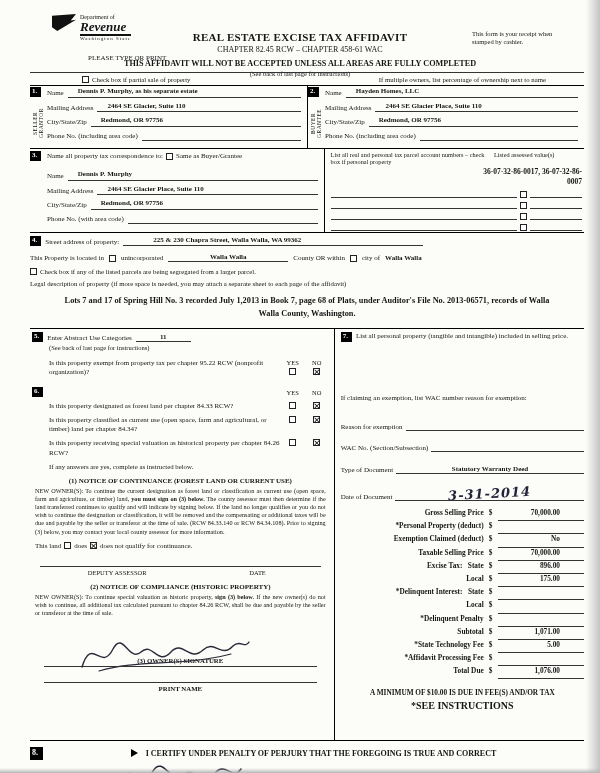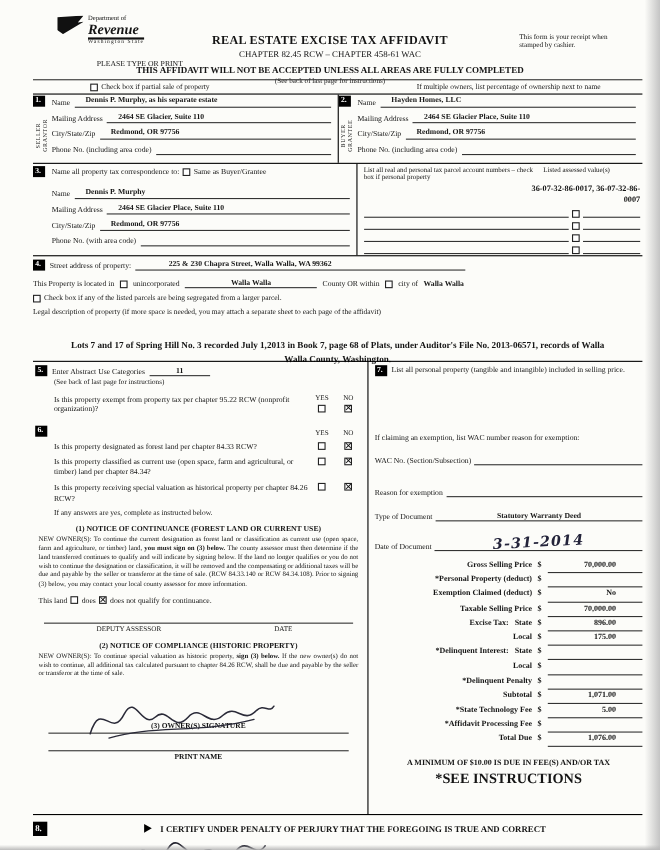--- a/index.html
+++ b/index.html
@@ -83,21 +83,21 @@
 
   
   #band-property { top:232px; height:96px; border-top:1px solid #000; padding-top:3px; }
   .p-r1 { display:flex; align-items:flex-end; font-size:7px; }
   .p-r1 .numbox { margin-right:4px; }
   .street-val { width:300px; border-bottom:1px solid #333; font-weight:bold; padding:0 0 1px 30px; }
   .p-r2 { display:flex; align-items:flex-end; font-size:7px; margin-top:7px; gap:5px; flex-wrap:nowrap; }
   .county-line { width:120px; border-bottom:1px solid #333; text-align:center; font-weight:bold; }
   .p-r3 { display:flex; align-items:center; font-size:6.8px; margin-top:6px; gap:3px; }
   .p-r4 { font-size:6.8px; margin-top:5px; }
-  .legal { margin-top:21px; text-align:center; font-weight:bold; font-size:8.3px;
+  .legal { margin-top:8px; text-align:center; font-weight:bold; font-size:8.3px;
     line-height:1.55; padding:0 28px; }
 
   
   #band-main { top:328px; height:412px; border-top:1px solid #000; display:flex; }
   .col-l { width:55%; border-right:1px solid #000; padding:3px 5px 0 2px; position:relative; }
   .col-r { width:45%; padding:3px 0 0 6px; }
 
   .s5-r1 { display:flex; align-items:flex-end; font-size:7px; gap:4px; }
   .abstract-line { width:55px; border-bottom:1px solid #333; font-weight:bold; text-align:center; }
   .s5-r2 { font-size:6.5px; margin:2px 0 0 17px; }
@@ -141,21 +141,21 @@
   .hand { display:inline-block; font-family:"DejaVu Serif", serif; font-style:italic;
     font-weight:bold; font-size:13px; letter-spacing:1px; transform:rotate(-3deg) translateY(1px);
     color:#23233a; }
   .money { margin-top:7px; }
   .mrow { display:flex; height:13.2px; font-size:7.3px; }
   .mlabel { width:148px; text-align:right; font-weight:bold; white-space:pre; padding-right:5px; }
   .mdollar { width:9px; font-weight:bold; }
   .mline { flex:1; border-bottom:1px solid #333; font-weight:bold; text-align:right;
     padding:0 24px 1px 0; min-height:9px; }
   .min-note { font-weight:bold; font-size:7.3px; text-align:center; margin-top:9px; }
-  .see-inst { font-weight:bold; font-size:13px; text-align:center; margin-top:3px; }
+  .see-inst { font-weight:bold; font-size:10px; text-align:center; margin-top:3px; }
 
   
   #band-s8 { top:740px; height:33px; border-top:1px solid #000; padding-top:6px;
     display:flex; align-items:flex-start; position:absolute; }
   .certify { flex:1; text-align:center; font-weight:bold; font-size:8px; padding-top:2px; }
   .pointer-icon { display:inline-block; width:0; height:0; border-left:7px solid #000;
     border-top:4px solid transparent; border-bottom:4px solid transparent;
     margin-right:8px; vertical-align:-1px; }
   .sig2 { position:absolute; left:85px; top:12px; z-index:2; }
 </style>
@@ -389,26 +389,26 @@
       </div>
     </div>
 
     <div class="col-r">
       <div class="s7-head">
         <span class="numbox">7.</span>
         <span class="txt">List all personal property (tangible and intangible) included in selling price.</span>
       </div>
       <div class="s7-gap1"></div>
       <div class="s7-exempt">If claiming an exemption, list WAC number reason for exemption:</div>
+      <div class="lrow s7-reason">
+        <span class="lab">Reason for exemption</span>
+        <span class="uline"></span>
+      </div>
       <div class="lrow s7-wac">
         <span class="lab">WAC No. (Section/Subsection)</span>
-        <span class="uline"></span>
-      </div>
-      <div class="lrow s7-reason">
-        <span class="lab">Reason for exemption</span>
         <span class="uline"></span>
       </div>
       <div class="lrow s7-doctype">
         <span class="lab">Type of Document</span>
         <span class="uline">Statutory Warranty Deed</span>
       </div>
       <div class="lrow s7-docdate">
         <span class="lab">Date of Document</span>
         <span class="uline" style="text-align:center;"><span class="hand">3-31-2014</span></span>
       </div>

